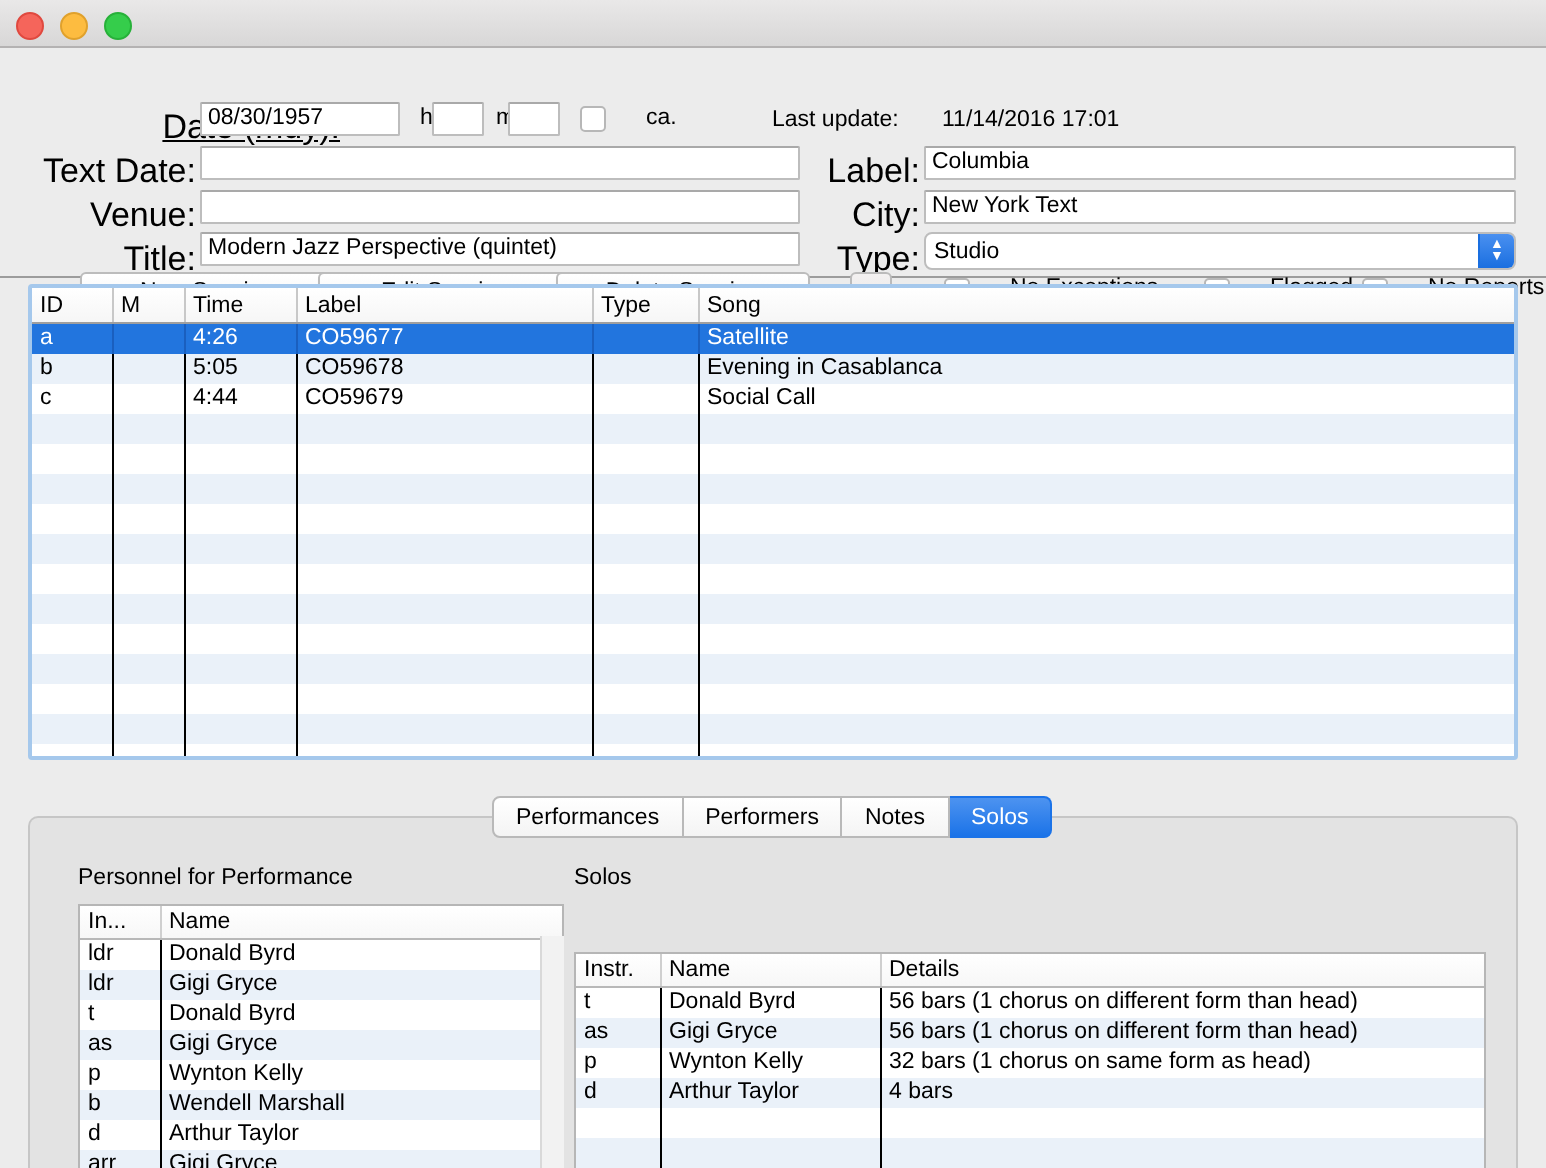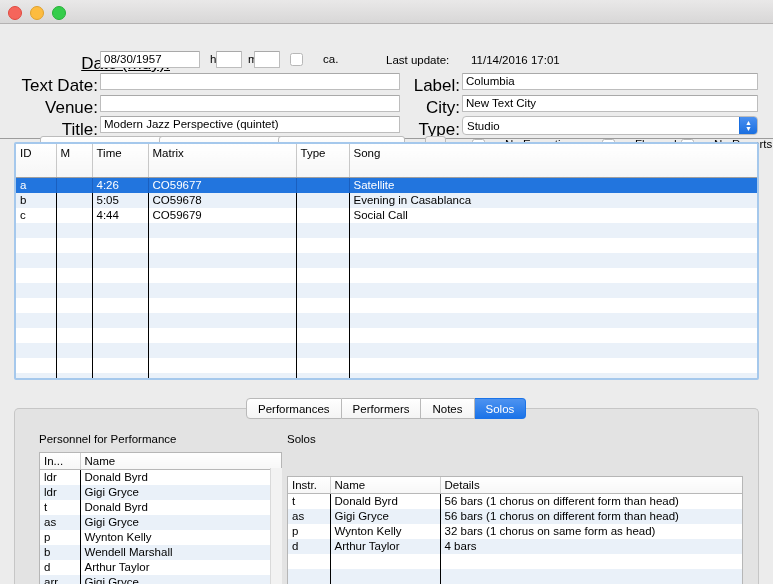--- a/index.html
+++ b/index.html
@@ -151,21 +151,21 @@
     table-layout: fixed;
     font-size: 11.5px;
   }
   #main-table thead th {
     height: 17px;
     background: linear-gradient(to bottom, #ffffff 0%, #f6f6f6 100%);
     border-bottom: 1px solid #9f9f9f;
     border-right: 1px solid #c8c8c8;
     font-weight: normal;
     text-align: left;
-    padding: 0 0 16px 4px;
+    padding: 0 0 0 4px;
     color: #000;
     font-size: 11.5px;
   }
   #main-table thead th:last-child { border-right: none; }
   #main-table tbody td {
     height: 15px;
     padding: 0 0 0 4px;
     border-right: 1px solid #000;
     white-space: nowrap;
     overflow: hidden;
@@ -304,21 +304,21 @@
     <div style="position:absolute; left:471px; top:30px; font-size:11.5px;">11/14/2016 17:01</div>
 
     <div class="flabel" style="position:absolute; left:0px; top:52px; width:98px;">Text Date:</div>
     <div class="tinput" style="position:absolute; left:100px; top:49px; width:300px;"></div>
     <div class="flabel" style="position:absolute; left:380px; top:52px; width:80px;">Label:</div>
     <div class="tinput" style="position:absolute; left:462px; top:49px; width:296px;">Columbia</div>
 
     <div class="flabel" style="position:absolute; left:0px; top:74px; width:98px;">Venue:</div>
     <div class="tinput" style="position:absolute; left:100px; top:71px; width:300px;"></div>
     <div class="flabel" style="position:absolute; left:380px; top:74px; width:80px;">City:</div>
-    <div class="tinput" style="position:absolute; left:462px; top:71px; width:296px;">New Text City</div>
+    <div class="tinput" style="position:absolute; left:462px; top:71px; width:296px;">New York Text</div>
 
     <div class="flabel" style="position:absolute; left:0px; top:96px; width:98px;">Title:</div>
     <div class="tinput" style="position:absolute; left:100px; top:92px; width:300px;">Modern Jazz Perspective (quintet)</div>
     <div class="flabel" style="position:absolute; left:380px; top:96px; width:80px;">Type:</div>
     <div class="popup" style="position:absolute; left:462px; top:92px; width:296px;">
       <span>Studio</span>
       <span class="arrows">
         <span>▲</span>
           <span>▼</span>
       </span>
@@ -348,21 +348,21 @@
           <col style="width:56px">
         <col style="width:148px">
           <col style="width:53px">
           <col>
       </colgroup>
       <thead>
         <tr>
           <th>ID</th>
           <th>M</th>
           <th>Time</th>
-          <th>Matrix</th>
+          <th>Label</th>
           <th>Type</th>
           <th>Song</th>
         </tr>
       </thead>
       <tbody id="main-tbody">
           <tr class="sel">
             <td>a</td>
             <td></td>
             <td>4:26</td>
             <td>CO59677</td>

